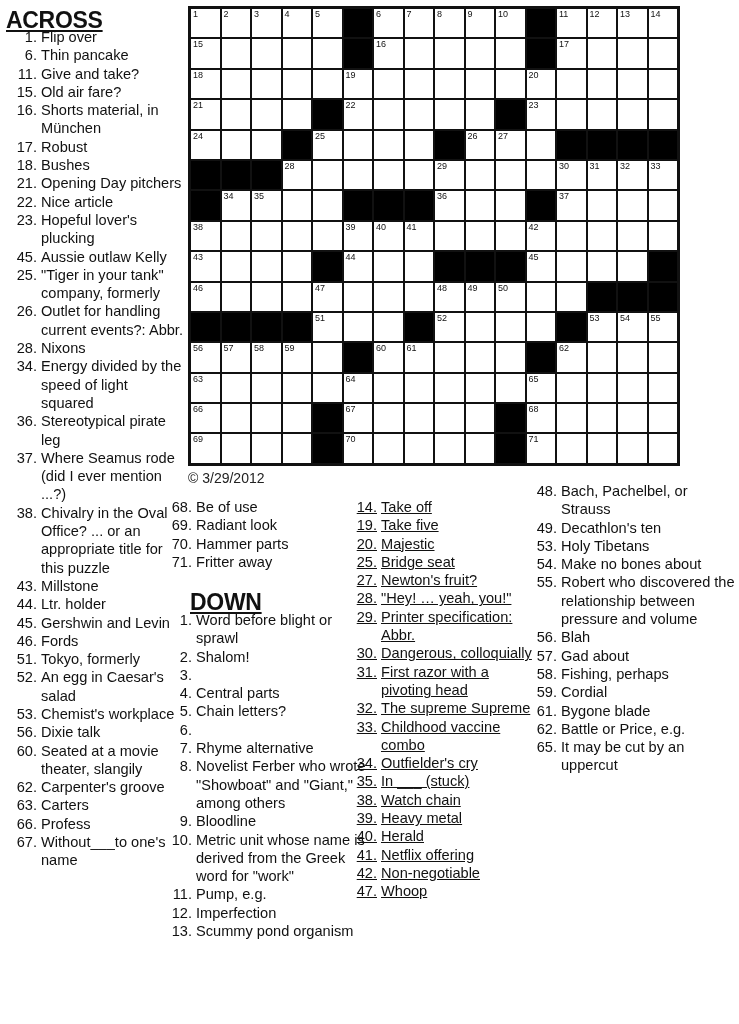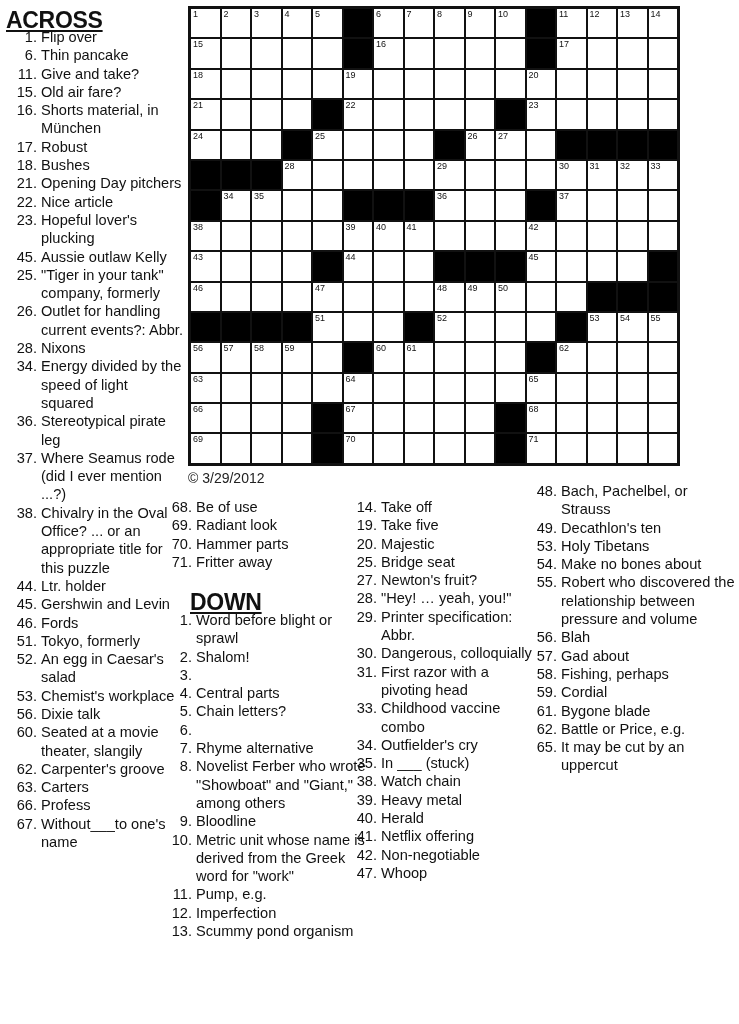--- a/index.html
+++ b/index.html
@@ -90,20 +90,24 @@
     </div>
     <div class="clue">
       <span class="num">37.</span>
       <span class="txt">Where Seamus rode (did I ever mention ...?)</span>
     </div>
     <div class="clue">
       <span class="num">38.</span>
       <span class="txt">Chivalry in the Oval Office? ... or an appropriate title for this puzzle</span>
     </div>
     <div class="clue">
+      <span class="num">43.</span>
+      <span class="txt">Millstone</span>
+    </div>
+    <div class="clue">
       <span class="num">44.</span>
       <span class="txt">Ltr. holder</span>
     </div>
     <div class="clue">
       <span class="num">45.</span>
       <span class="txt">Gershwin and Levin</span>
     </div>
     <div class="clue">
       <span class="num">46.</span>
       <span class="txt">Fords</span>
@@ -211,21 +215,21 @@
     </div>
     <div class="clue">
       <span class="num">12.</span>
       <span class="txt">Imperfection</span>
     </div>
     <div class="clue">
       <span class="num">13.</span>
       <span class="txt">Scummy pond organism</span>
     </div>
   </div>
-<div class="col" id="col-d" style="left:340px; top:498px; width:200px;">
+<div class="col" id="col-d" style="left:340px; top:498px; width:200px;text-decoration:underline;">
     <div class="clue">
       <span class="num">14.</span>
       <span class="txt">Take off</span>
     </div>
     <div class="clue">
       <span class="num">19.</span>
       <span class="txt">Take five</span>
     </div>
     <div class="clue">
       <span class="num">20.</span>
@@ -247,20 +251,24 @@
       <span class="num">29.</span>
       <span class="txt">Printer specification: Abbr.</span>
     </div>
     <div class="clue">
       <span class="num">30.</span>
       <span class="txt">Dangerous, colloquially</span>
     </div>
     <div class="clue">
       <span class="num">31.</span>
       <span class="txt">First razor with a pivoting head</span>
+    </div>
+    <div class="clue">
+      <span class="num">32.</span>
+      <span class="txt">The supreme Supreme</span>
     </div>
     <div class="clue">
       <span class="num">33.</span>
       <span class="txt">Childhood vaccine combo</span>
     </div>
     <div class="clue">
       <span class="num">34.</span>
       <span class="txt">Outfielder's cry</span>
     </div>
     <div class="clue">

